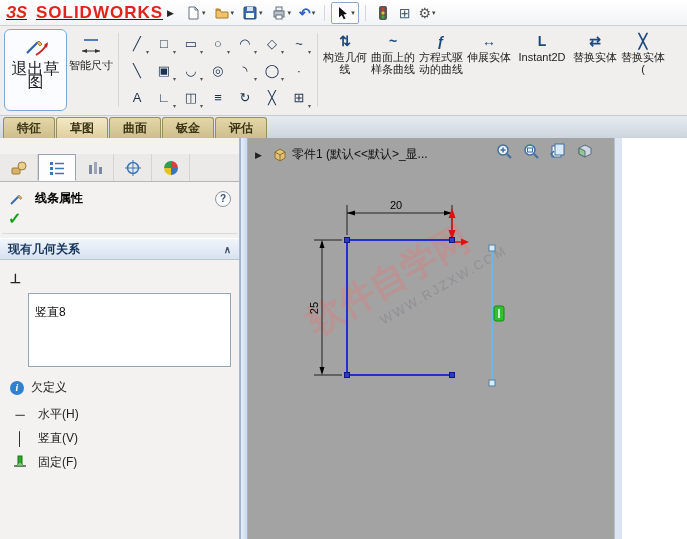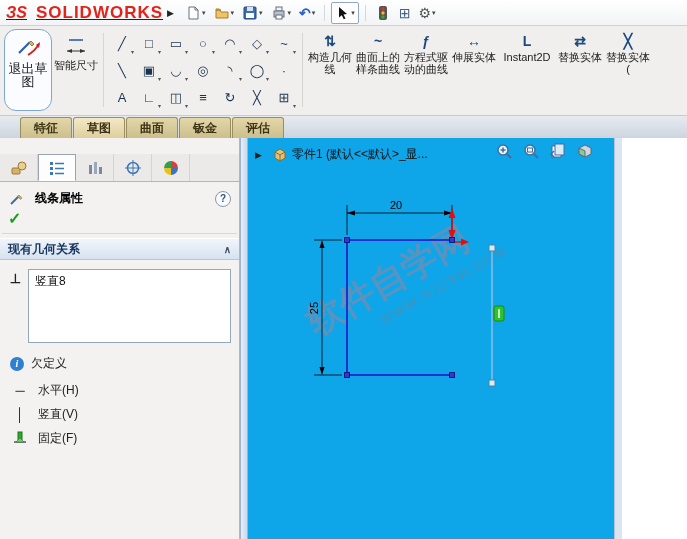--- a/index.html
+++ b/index.html
@@ -21,34 +21,34 @@
   .tsep{width:1px;height:16px;background:#d4d7db;margin:0 4px;}
   .selbox{display:flex;align-items:center;border:1px solid #8fa8c8;background:#fff;height:20px;padding:0 3px;border-radius:2px;}
   .glyph-btn{font-size:14px;color:#46627e;line-height:1;}
   .gear-glyph{font-size:14px;color:#555;line-height:1;}
   .undo-glyph{font-size:14px;color:#2b62c4;font-weight:bold;line-height:1;}
 
   
   .ribbon{position:absolute;top:26px;left:0;width:100%;height:90px;box-sizing:border-box;
     background:#f0efed;border-bottom:1px solid #c6ccd4;display:flex;align-items:stretch;
     padding:3px 2px 4px 4px;}
-  .bigbtn{width:48px;box-sizing:border-box;border:1px solid #7ea7d8;background:#fafcff;border-radius:12px;
+  .bigbtn{width:63px;box-sizing:border-box;border:1px solid #7ea7d8;background:#fafcff;border-radius:6px;
     display:flex;flex-direction:column;align-items:center;padding:5px 2px 2px;gap:3px;
-    text-align:center;font-size:13px;line-height:13px;color:#222;}
+    text-align:center;font-size:16px;line-height:13px;color:#222;}
   .vbtn{width:46px;display:flex;flex-direction:column;align-items:center;justify-content:flex-start;
     padding:5px 1px 2px;gap:3px;font-size:11px;line-height:12px;text-align:center;color:#222;border-radius:2px;}
   .rglyph{font-size:14px;color:#1c4a7e;font-weight:bold;line-height:14px;}
   .vsep{width:1px;background:#d8d6d2;margin:4px 3px;}
   .toolgrid{display:grid;grid-template-columns:repeat(7,26px);grid-auto-rows:26px;gap:1px;align-self:center;margin:0 2px;}
   .tool{position:relative;display:flex;align-items:center;justify-content:center;font-size:13px;color:#1c3350;border-radius:2px;}
   .tool.dd2::after{content:"▾";font-size:6px;color:#555;position:absolute;right:1px;bottom:1px;}
 
   
   .tabbar{position:absolute;top:116px;left:0;width:100%;height:22px;box-sizing:border-box;
-    background:linear-gradient(#e7ebf0,#ccd5df);display:flex;align-items:flex-end;padding-left:20px;}
+    background:linear-gradient(#e7ebf0,#ccd5df);display:flex;align-items:flex-end;padding-left:3px;}
   .tab{padding:3px 13px;font-size:12px;font-weight:bold;color:#3c3415;
     background:linear-gradient(#e3d6a8,#cdbf8c);border:1px solid #9a8d60;border-bottom:none;
     border-radius:3px 3px 0 0;margin-right:1px;line-height:14px;}
   .tab.active{background:linear-gradient(#f4e9c6,#decf9e);}
 
   
   .panel{position:absolute;top:138px;left:0;width:240px;height:401px;box-sizing:border-box;
     background:#f3f2f1;border-right:1px solid #aab8c8;overflow:hidden;}
   .pm-tabs{margin-top:16px;height:27px;display:flex;background:#eceae8;border-bottom:1px solid #b6b6b6;}
   .pm-tab{width:38px;box-sizing:border-box;display:flex;align-items:center;justify-content:center;border-right:1px solid #d6d4d1;}
@@ -60,33 +60,33 @@
   .ok-row{padding:2px 8px 6px;}
   .ok-glyph{color:#18a018;font-weight:bold;font-size:16px;line-height:16px;}
   .divider{height:1px;background:#d8d8d8;margin:0 2px;}
   .sec{margin-top:4px;height:20px;background:linear-gradient(#f0f5fb,#d7e2f0);
     border-top:1px solid #fff;border-bottom:1px solid #b9c6d8;display:flex;align-items:center;
     padding:0 8px;color:#17355e;font-weight:bold;font-size:12px;}
   .chev{margin-left:auto;color:#44506a;font-size:10px;font-weight:bold;}
   .chev::before{content:"∧";}
   .rel-area{display:flex;align-items:flex-start;gap:5px;padding:9px 8px 0 8px;}
   .rel-glyph{width:15px;font-size:13px;font-weight:bold;color:#222;text-align:center;padding-top:2px;}
-  .listbox{flex:1;height:74px;background:#fff;border:1px solid #94a8bc;font-size:12px;padding:2px 4px;box-sizing:border-box;}
+  .listbox{flex:1;height:74px;background:#fff;border:1px solid #94a8bc;font-size:12px;padding:9px 4px;box-sizing:border-box;margin-top:24px;}
   .list-item{padding:1px 2px;color:#111;}
   .status-row{display:flex;align-items:center;gap:7px;padding:12px 10px 0;font-size:12px;color:#222;}
   .info-i{width:14px;height:14px;border-radius:50%;background:#2f80d0;color:#fff;font-size:10px;font-weight:bold;
     font-family:"Liberation Serif",serif;font-style:italic;display:flex;align-items:center;justify-content:center;flex:none;}
   .add-rows{padding:6px 6px 0;}
   .add-row{display:flex;align-items:center;gap:9px;height:24px;padding:0 5px;font-size:12px;border-radius:2px;}
   .ricon{width:18px;text-align:center;font-weight:bold;color:#222;font-size:13px;}
 
   
   .splitter{position:absolute;top:138px;left:240px;width:8px;height:401px;box-sizing:border-box;
     background:linear-gradient(90deg,#e6eef8,#c9d9ec);border-left:1px solid #9fb4cc;border-right:1px solid #9fb4cc;}
-  .graphics{position:absolute;top:138px;left:248px;width:374px;height:401px;background:#0ea5e9;overflow:hidden;}
+  .graphics{position:absolute;top:138px;left:248px;width:374px;height:401px;background:#a3a3a3;overflow:hidden;}
   .tree{position:absolute;top:8px;left:5px;display:flex;align-items:center;gap:4px;font-size:12px;color:#111;z-index:3;}
   .viewtools{position:absolute;top:4px;right:28px;display:flex;gap:9px;z-index:3;}
   .sketch{position:absolute;top:0;left:0;width:439px;height:401px;}
   .sketch text{font-family:"Liberation Sans",sans-serif;}
   .dim-text{font-size:11px;fill:#000;}
   .wm1{font-size:36px;font-weight:bold;fill:rgba(228,118,118,0.35);}
   .wm2{font-size:13px;letter-spacing:2px;fill:rgba(128,128,140,0.5);}
   .gfx-scroll{position:absolute;right:0;top:0;bottom:0;width:7px;background:#dbe5f1;border-left:1px solid #b4c3d6;}
 </style>
 </head>

